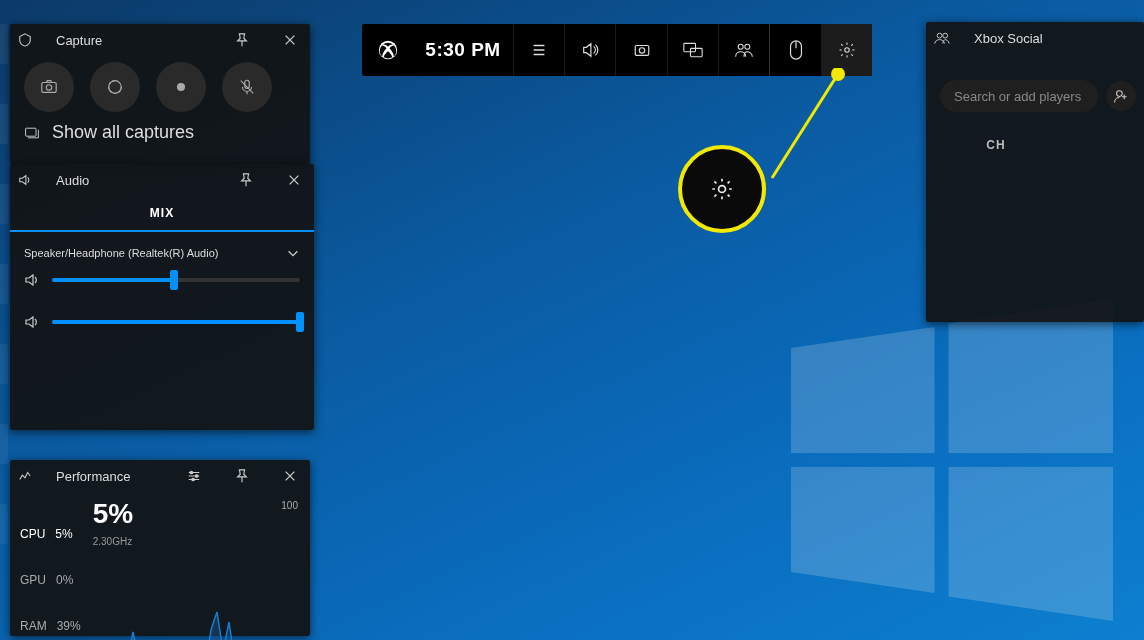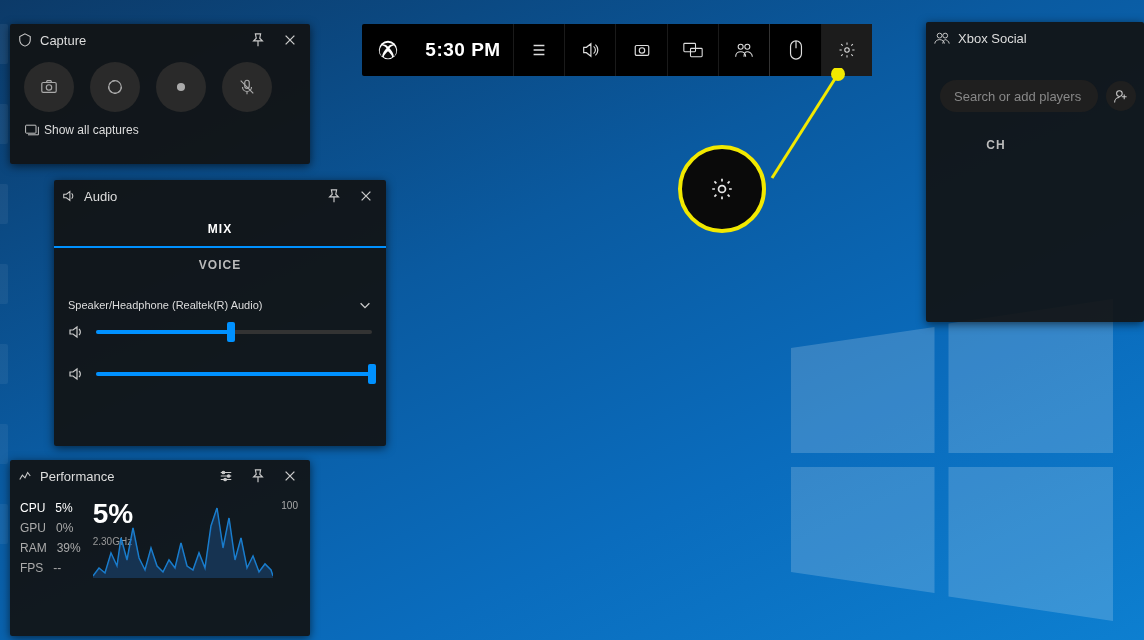--- a/index.html
+++ b/index.html
@@ -17,58 +17,58 @@
 
   .panel {
     position: absolute;
     background: rgba(18,18,18,0.92);
     border-radius: 2px;
     box-shadow: 0 2px 10px rgba(0,0,0,0.6);
     color: #ddd;
   }
   .panel-header {
     display:flex; align-items:center; height:32px;
-    padding: 0 8px; gap:8px; font-size:13px;
+    padding: 0 8px; gap:24px; font-size:13px;
   }
   .panel-header .spacer { flex:1; }
   .hdr-icon { width:24px; height:24px; display:flex; align-items:center; justify-content:center; cursor:pointer; border-radius:3px; }
   svg { display:block; }
 
   
   #capture { left:10px; top:24px; width:300px; height:140px; }
   .capture-row { display:flex; gap:16px; padding:6px 14px 0 14px; }
   .cap-btn {
     width:50px; height:50px; border-radius:50%;
     background:#2a2a2a; display:flex; align-items:center; justify-content:center;
     cursor:pointer;
   }
-  .cap-link { display:flex; align-items:center; gap:4px; padding:10px 14px 0 14px; font-size:12px; cursor:pointer; }
-
-  
-  #audio { left:10px; top:180px; width:332px; height:266px;margin-left:44px; }
+  .cap-link { display:flex; align-items:center; gap:12px; padding:10px 14px 0 14px; font-size:18px; cursor:pointer; }
+
+  
+  #audio { left:10px; top:164px; width:304px; height:266px; }
   .tabs { display:flex;flex-direction:column; }
   .tab {
     flex:1; text-align:center; padding:10px 0; font-size:12px; font-weight:600;
     letter-spacing:1px; border-bottom:2px solid transparent; cursor:pointer; color:#bbb;
   }
   .tab.active { color:#fff; border-bottom-color:#0091ff; }
   .dev-row { display:flex; align-items:center; justify-content:space-between; padding:14px 14px 0 14px; font-size:11px; }
   .slider-row { display:flex; align-items:center; gap:12px; padding:12px 14px 14px 14px; }
   .slider {
     flex:1; height:4px; background:#333; position:relative; border-radius:2px;
   }
   .slider .fill { position:absolute; left:0; top:0; bottom:0; background:#0091ff; border-radius:2px; }
   .slider .thumb { position:absolute; top:50%; width:8px; height:20px; background:#0091ff; border-radius:2px; transform:translate(-50%,-50%); }
   .sec-label { padding:18px 14px 0 14px; font-size:12px; }
 
   
   #perf { left:10px; top:460px; width:300px; height:176px; }
   .perf-body { display:flex; padding:6px 10px 0 10px; gap:12px; }
   .perf-stats { font-size:12px; line-height:20px; color:#aaa; }
-  .perf-stats .row { display:flex; gap:10px; }
+  .perf-stats .row { display:flex; gap:10px;margin-top:26px; }
   .perf-stats .row.sel { color:#fff; }
   .perf-main { flex:1; position:relative; }
   .perf-big { font-size:28px; font-weight:700; color:#fff; }
   .perf-freq { font-size:10px; color:#999; margin-top:6px; }
   .perf-max { position:absolute; right:2px; top:2px; font-size:10px; color:#aaa; }
   .sparkline { position:absolute; left:0; right:0; bottom:0; height:80px; }
 
   
   #toolbar {
     position:absolute; left:362px; top:24px; width:510px; height:52px;
@@ -209,21 +209,20 @@
         </svg>
     </span>
     <span class="hdr-icon">
       <svg width="14" height="14" viewBox="0 0 16 16" stroke="#ccc" stroke-width="1.5">
           <path d="M3 3l10 10M13 3L3 13"></path>
         </svg>
     </span>
   </div>
   <div class="tabs">
     <div class="tab active">MIX</div>
-    <div class="tab">VOICE</div>
   </div>
   <div class="dev-row">
     <span>Speaker/Headphone (Realtek(R) Audio)</span>
     <span>
       <svg width="14" height="14" viewBox="0 0 16 16" stroke="#ccc" stroke-width="1.5" fill="none">
           <path d="M3 6l5 5 5-5"></path>
         </svg>
     </span>
   </div>
   <div class="slider-row">

